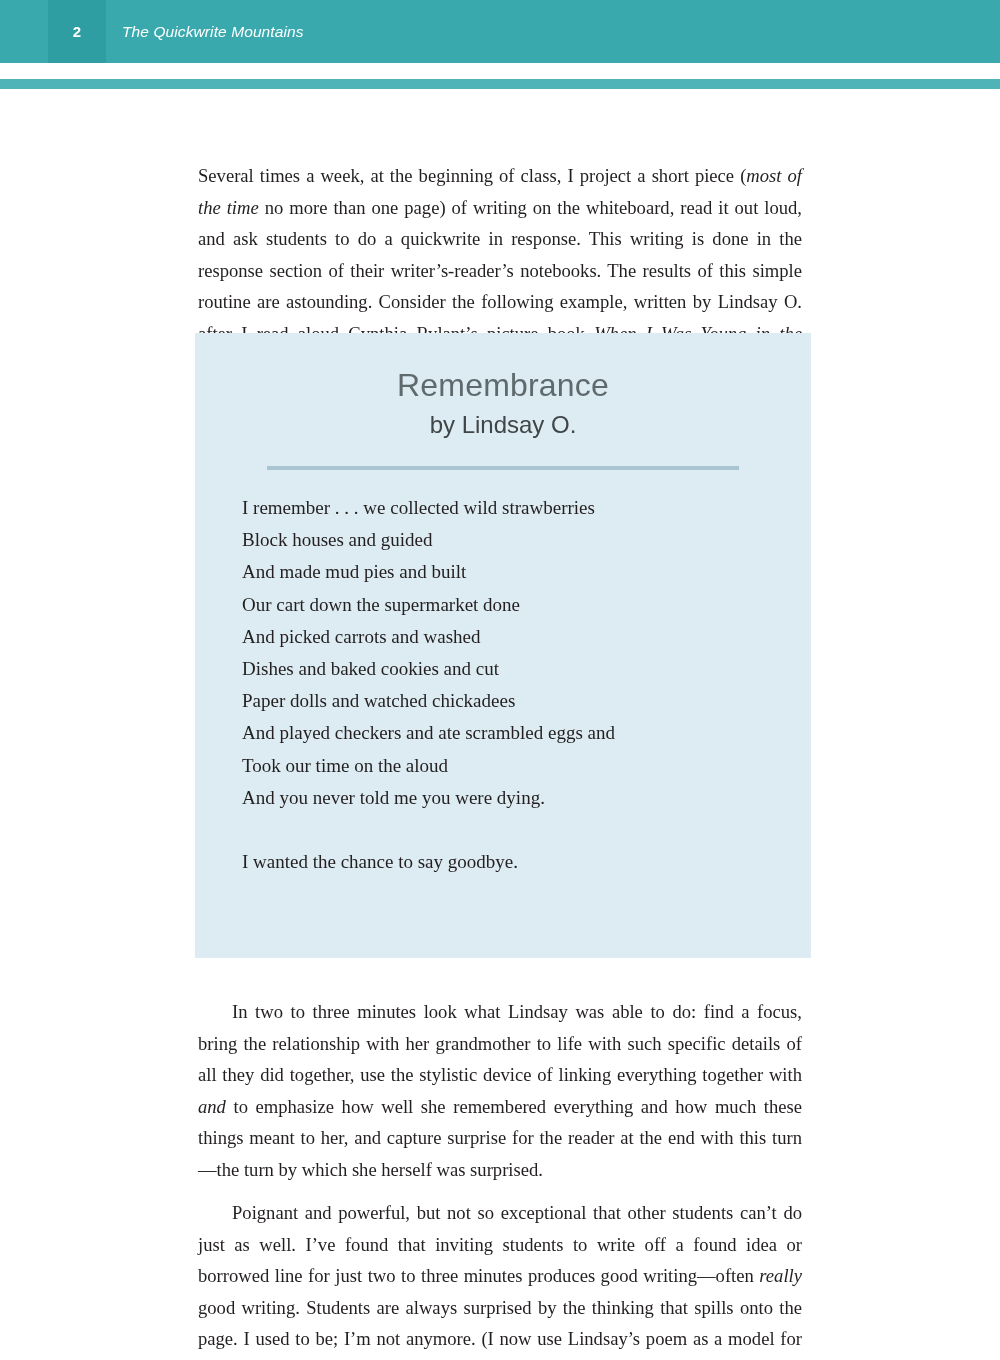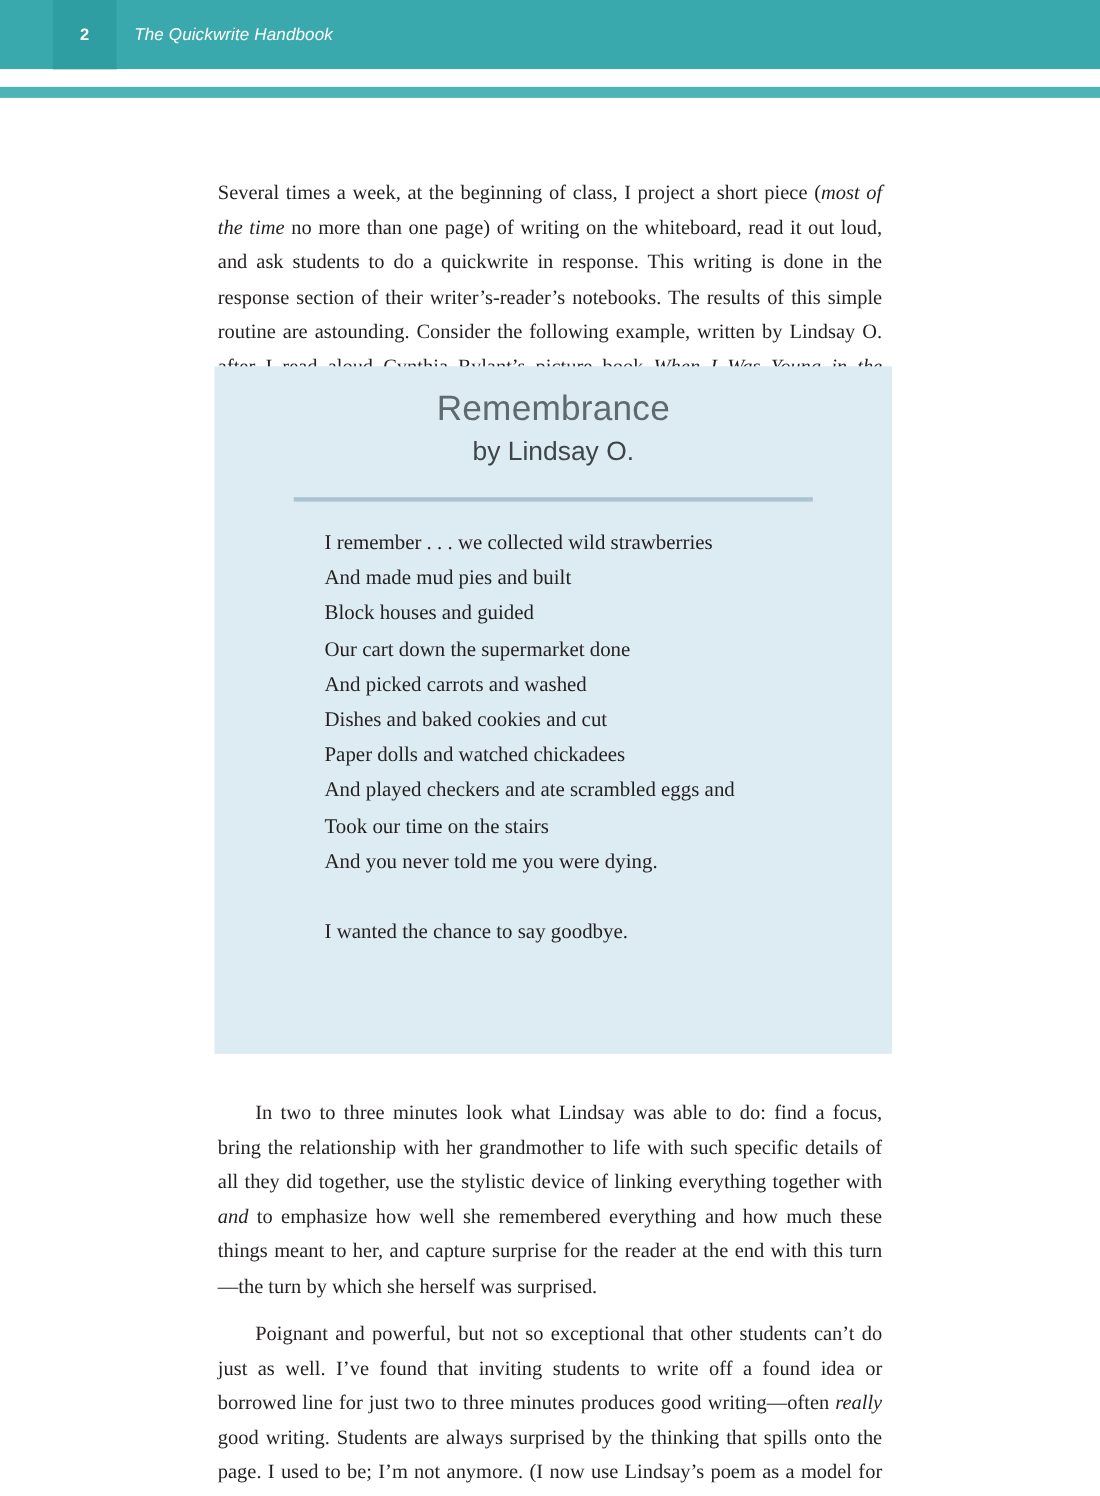--- a/index.html
+++ b/index.html
@@ -102,21 +102,21 @@
   .poem-box {
     position: absolute;
     left: 195px;
     top: 333px;
     width: 616px;
     height: 625px;
     background: #ddecf2;
   }
   .poem-title {
     margin: 0;
-    padding-top: 18px;
+    padding-top: 32px;
     text-align: center;
     font-family: "Liberation Sans", sans-serif;
     font-size: 32px;
     line-height: 40px;
     color: #5f6a6e;
     font-weight: normal;
     letter-spacing: 0.2px;
   }
   .poem-byline {
     margin: 6px 0 0 0;
@@ -126,21 +126,21 @@
     color: #3f4548;
   }
   .poem-rule {
     width: 472px;
     height: 4px;
     background: #aac4d1;
     margin: 27px auto 0 auto;
   }
   .poem-lines {
     margin: 22px 0 0 0;
-    padding: 0 0 0 100px;
+    padding: 0 0 0 47px;
     list-style: none;
   }
   .poem-lines li {
     font-family: "Liberation Serif", serif;
     font-size: 19px;
     line-height: 32.2px;
     color: #231f20;
   }
   .poem-lines li.blank {
     height: 32.2px;
@@ -160,43 +160,43 @@
 <div class="page">
 
   <div class="header-band"></div>
   <div class="header-gap"></div>
   <div class="header-rule"></div>
 
   <div class="folio-box">
     <span class="folio-num">2</span>
   </div>
   <div class="running-head">
-    <span>The Quickwrite Handbook</span>
+    <span>The Quickwrite Mountains</span>
   </div>
 
   <div class="body-col">
     <p class="para"><span>Several times a week, at the beginning of class, I project a short piece (</span><span class="it">most of the time</span><span> no more than one page) of writing on the whiteboard, read it out loud, and ask students to do a quickwrite in response. This writing is done in the response section of their writer’s-reader’s notebooks. The results of this simple routine are astounding. Consider the following example, written by Lindsay O. after I read aloud Cynthia Rylant’s picture book </span><span class="it">When I Was Young in the Mountains</span><span>.</span></p>
   </div>
 
   <div class="poem-box">
     <div class="poem-title">
       <div>Remembrance</div>
     </div>
     <div class="poem-byline">by Lindsay O.</div>
     <div class="poem-rule"></div>
     <ul class="poem-lines">
       <li>I remember . . . we collected wild strawberries</li>
+      <li>Block houses and guided</li>
       <li>And made mud pies and built</li>
-      <li>Block houses and guided</li>
       <li>Our cart down the supermarket done</li>
       <li>And picked carrots and washed</li>
       <li>Dishes and baked cookies and cut</li>
       <li>Paper dolls and watched chickadees</li>
       <li>And played checkers and ate scrambled eggs and</li>
-      <li>Took our time on the stairs</li>
+      <li>Took our time on the aloud</li>
       <li>And you never told me you were dying.</li>
       <li class="blank"></li>
       <li>I wanted the chance to say goodbye.</li>
     </ul>
   </div>
 
   <div class="lower-col">
     <p class="para indent"><span>In two to three minutes look what Lindsay was able to do: find a focus, bring the relationship with her grandmother to life with such specific details of all they did together, use the stylistic device of linking everything together with </span><span class="it">and</span><span> to emphasize how well she remembered everything and how much these things meant to her, and capture surprise for the reader at the end with this turn—the turn by which she herself was surprised.</span></p>
     <p class="para indent"><span>Poignant and powerful, but not so exceptional that other students can’t do just as well. I’ve found that inviting students to write off a found idea or borrowed line for just two to three minutes produces good writing—often </span><span class="it">really</span><span> good writing. Students are always surprised by the thinking that spills onto the page. I used to be; I’m not anymore. (I now use Lindsay’s poem as a model for quickwrites, to</span></p>
   </div>

